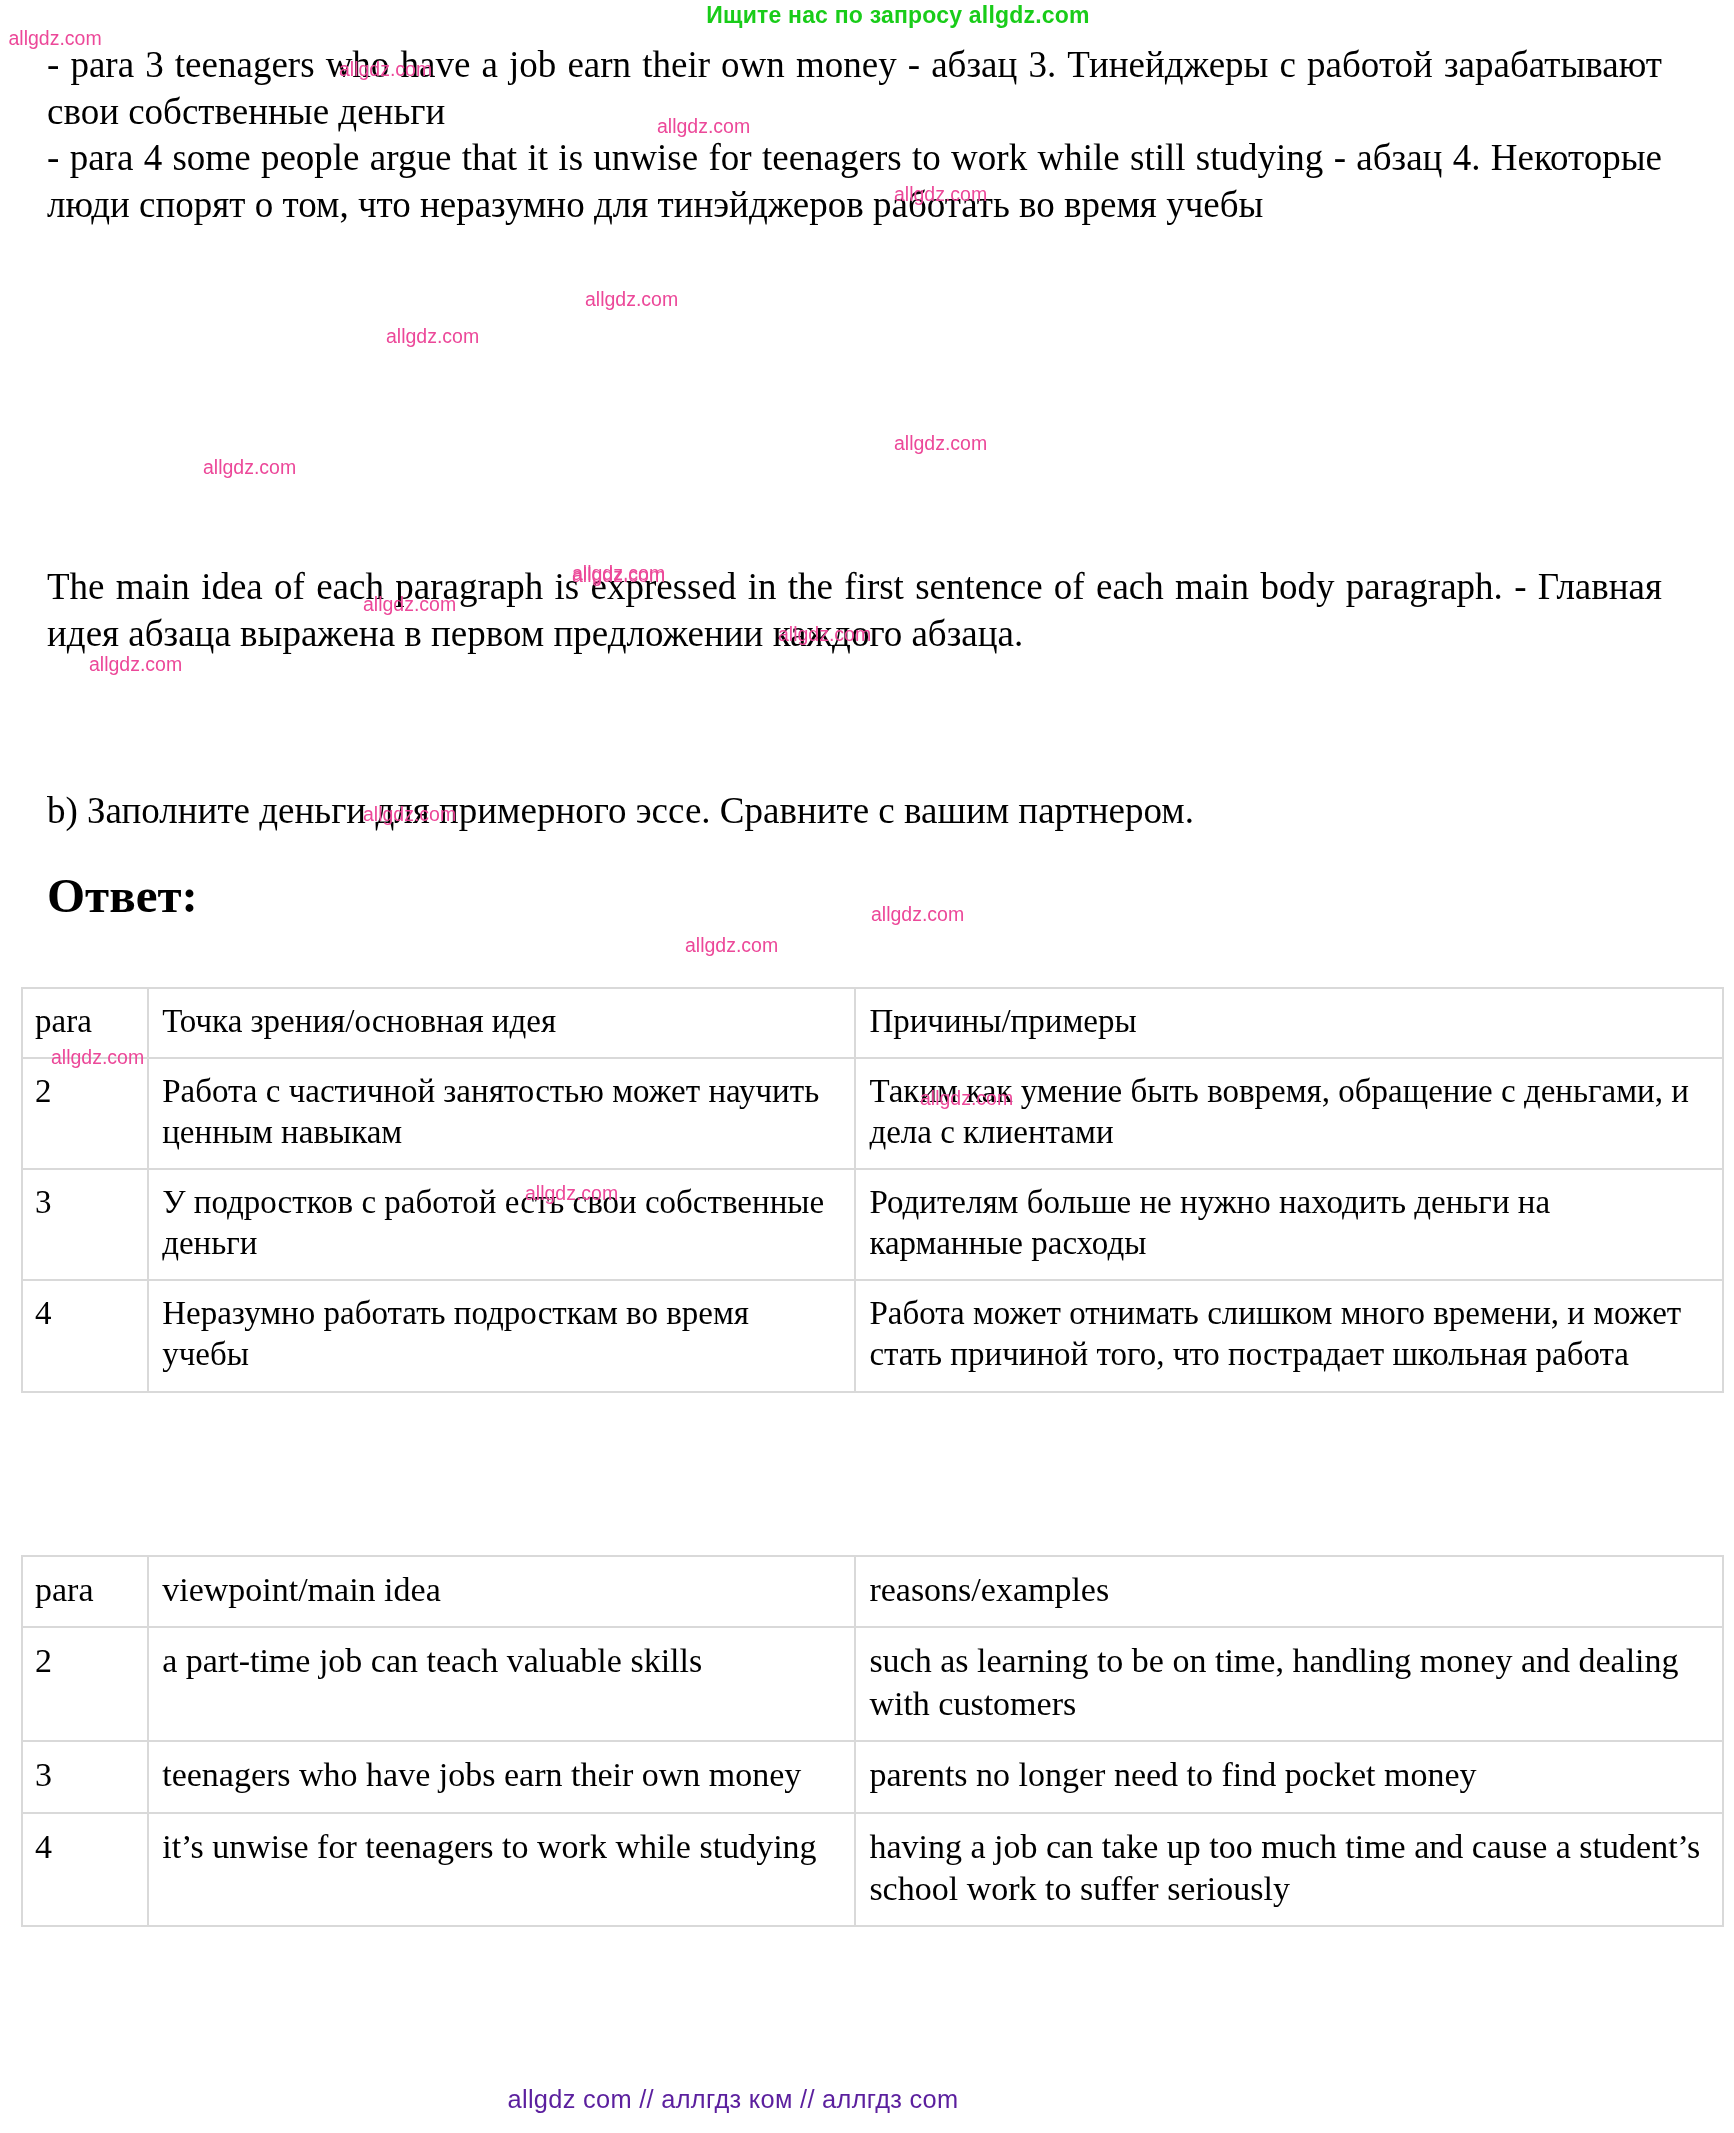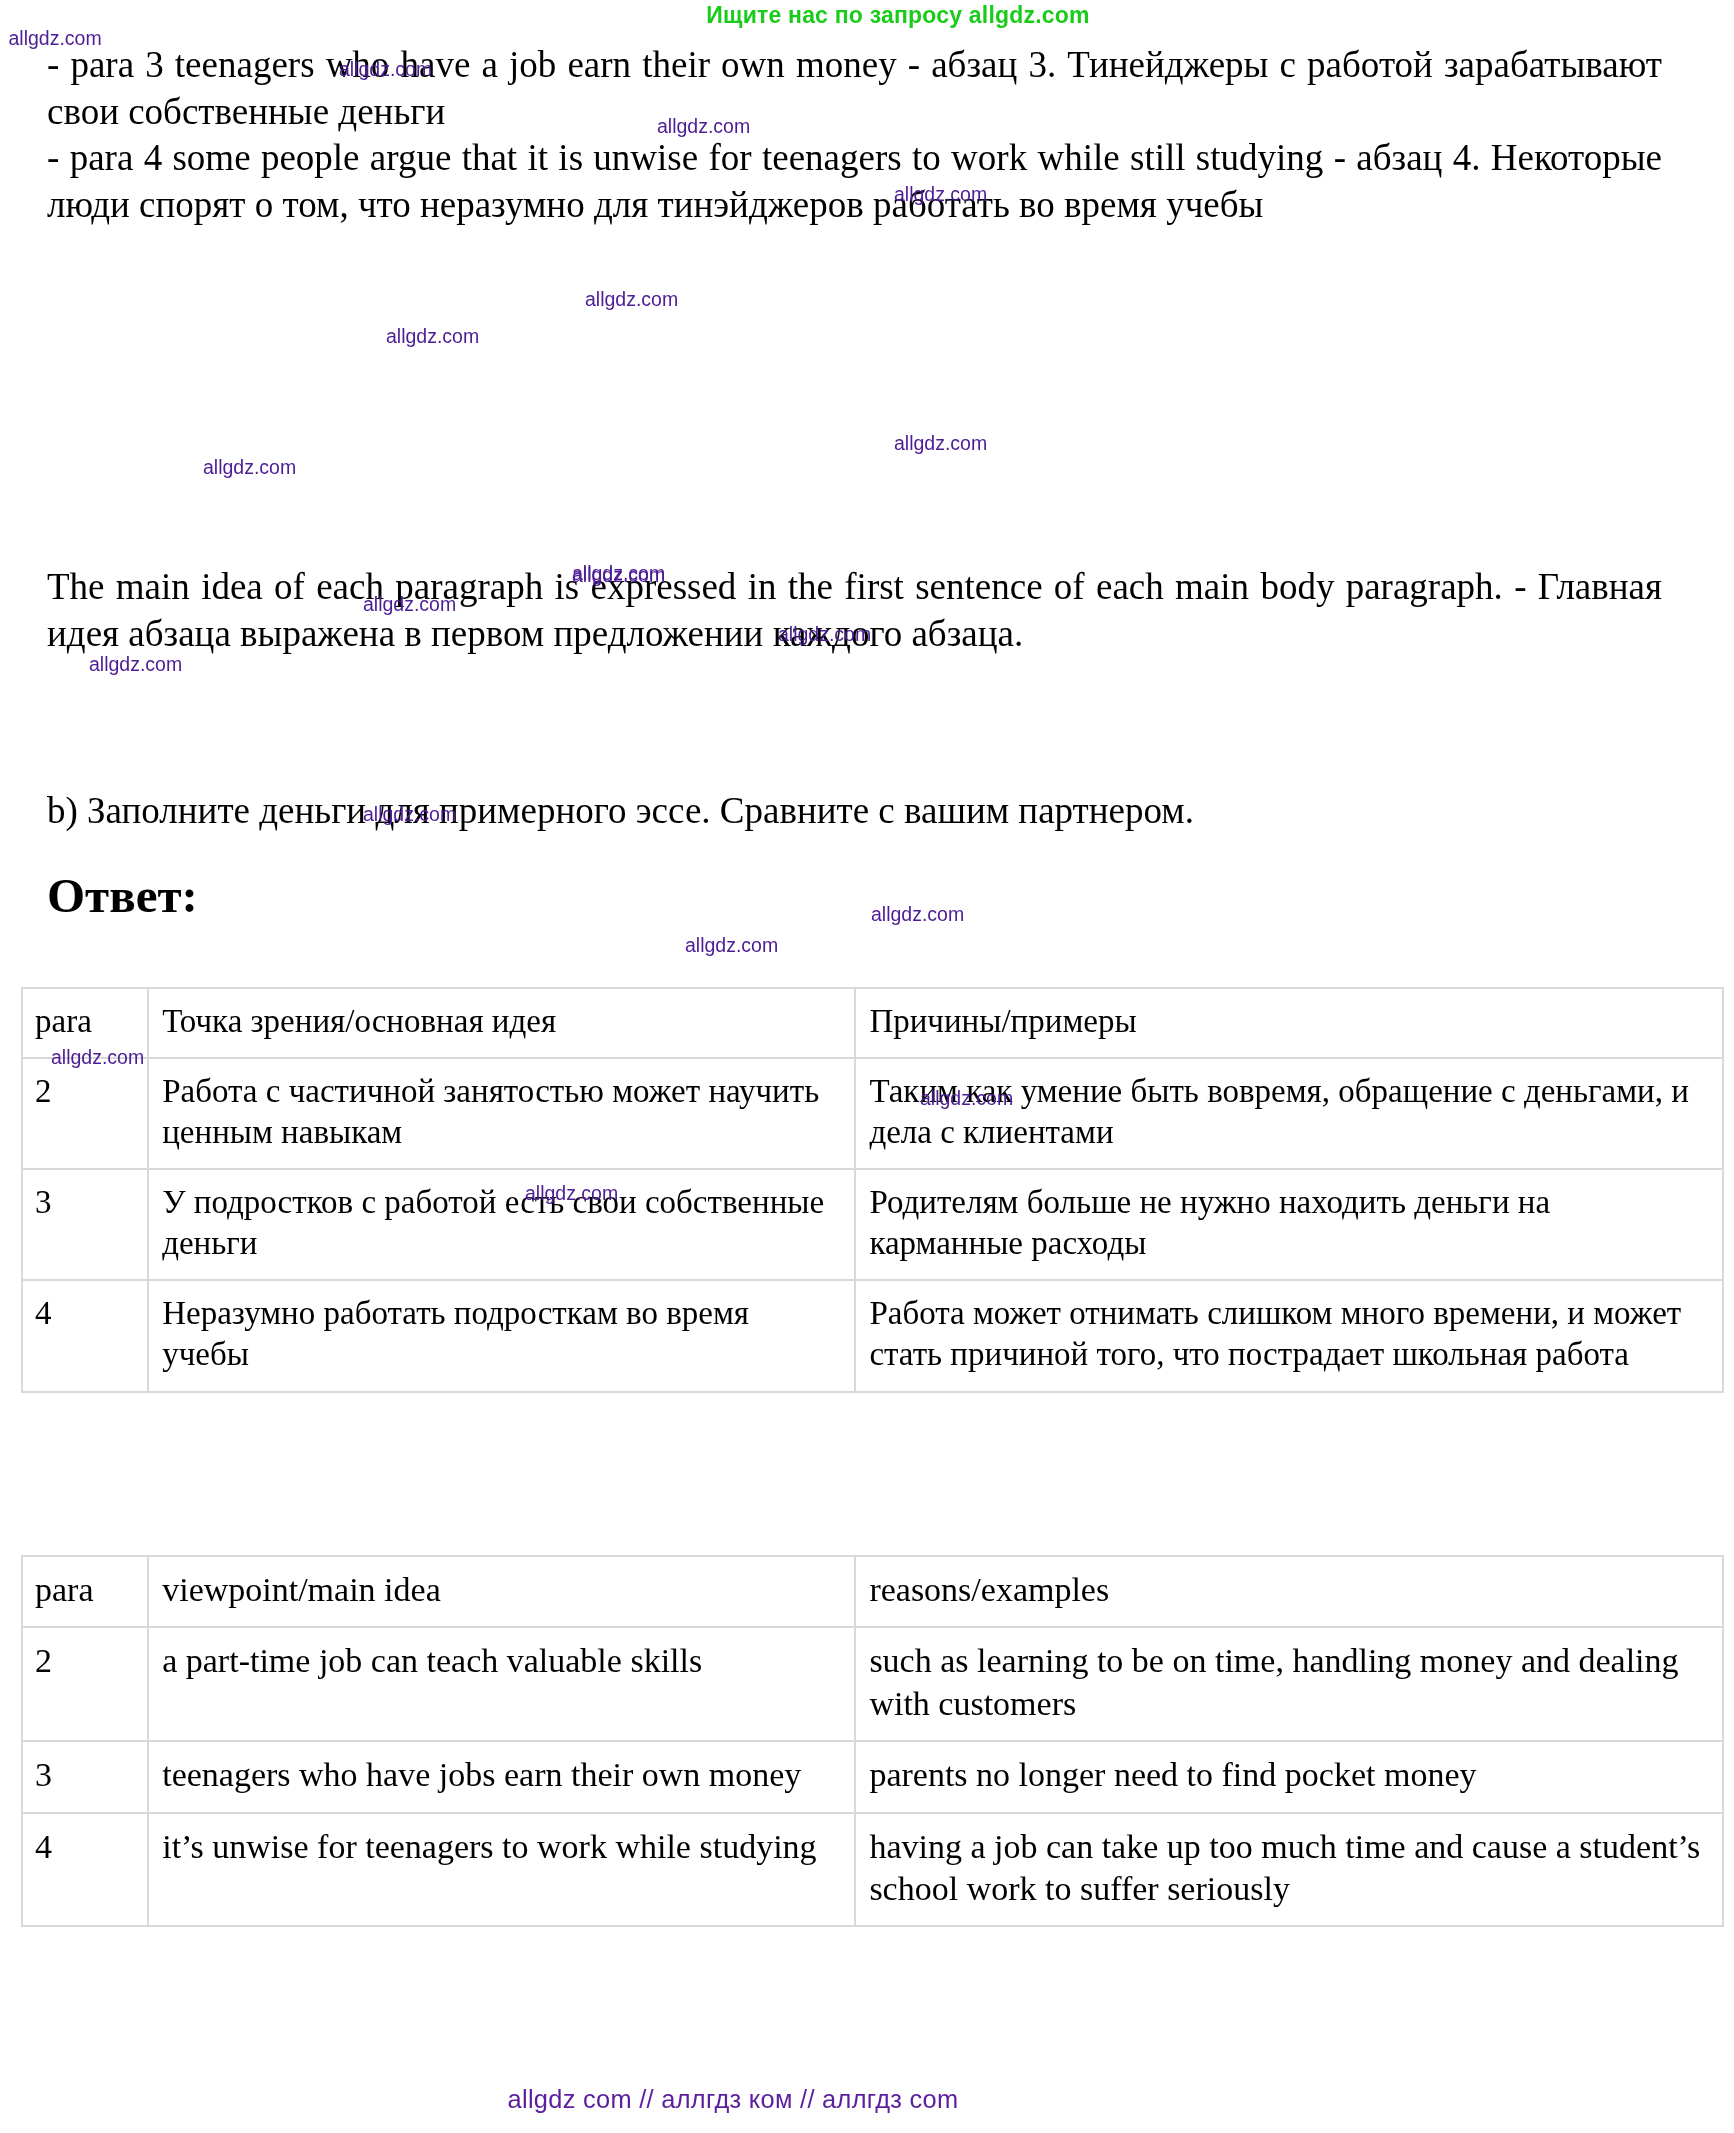--- a/index.html
+++ b/index.html
@@ -40,21 +40,21 @@
     font-size: 25.4px;
     color: #5b1f9e;
     letter-spacing: 0.3px;
   }
 
   
   .wm {
     position: absolute;
     font-family: "Liberation Sans", sans-serif;
     font-size: 19.5px;
-    color: #4c1d95;
+    color: #ec4899;
     white-space: nowrap;
     pointer-events: none;
   }
 
   
   .doc {
     position: absolute;
     left: 47px;
     width: 1615px;
   }

